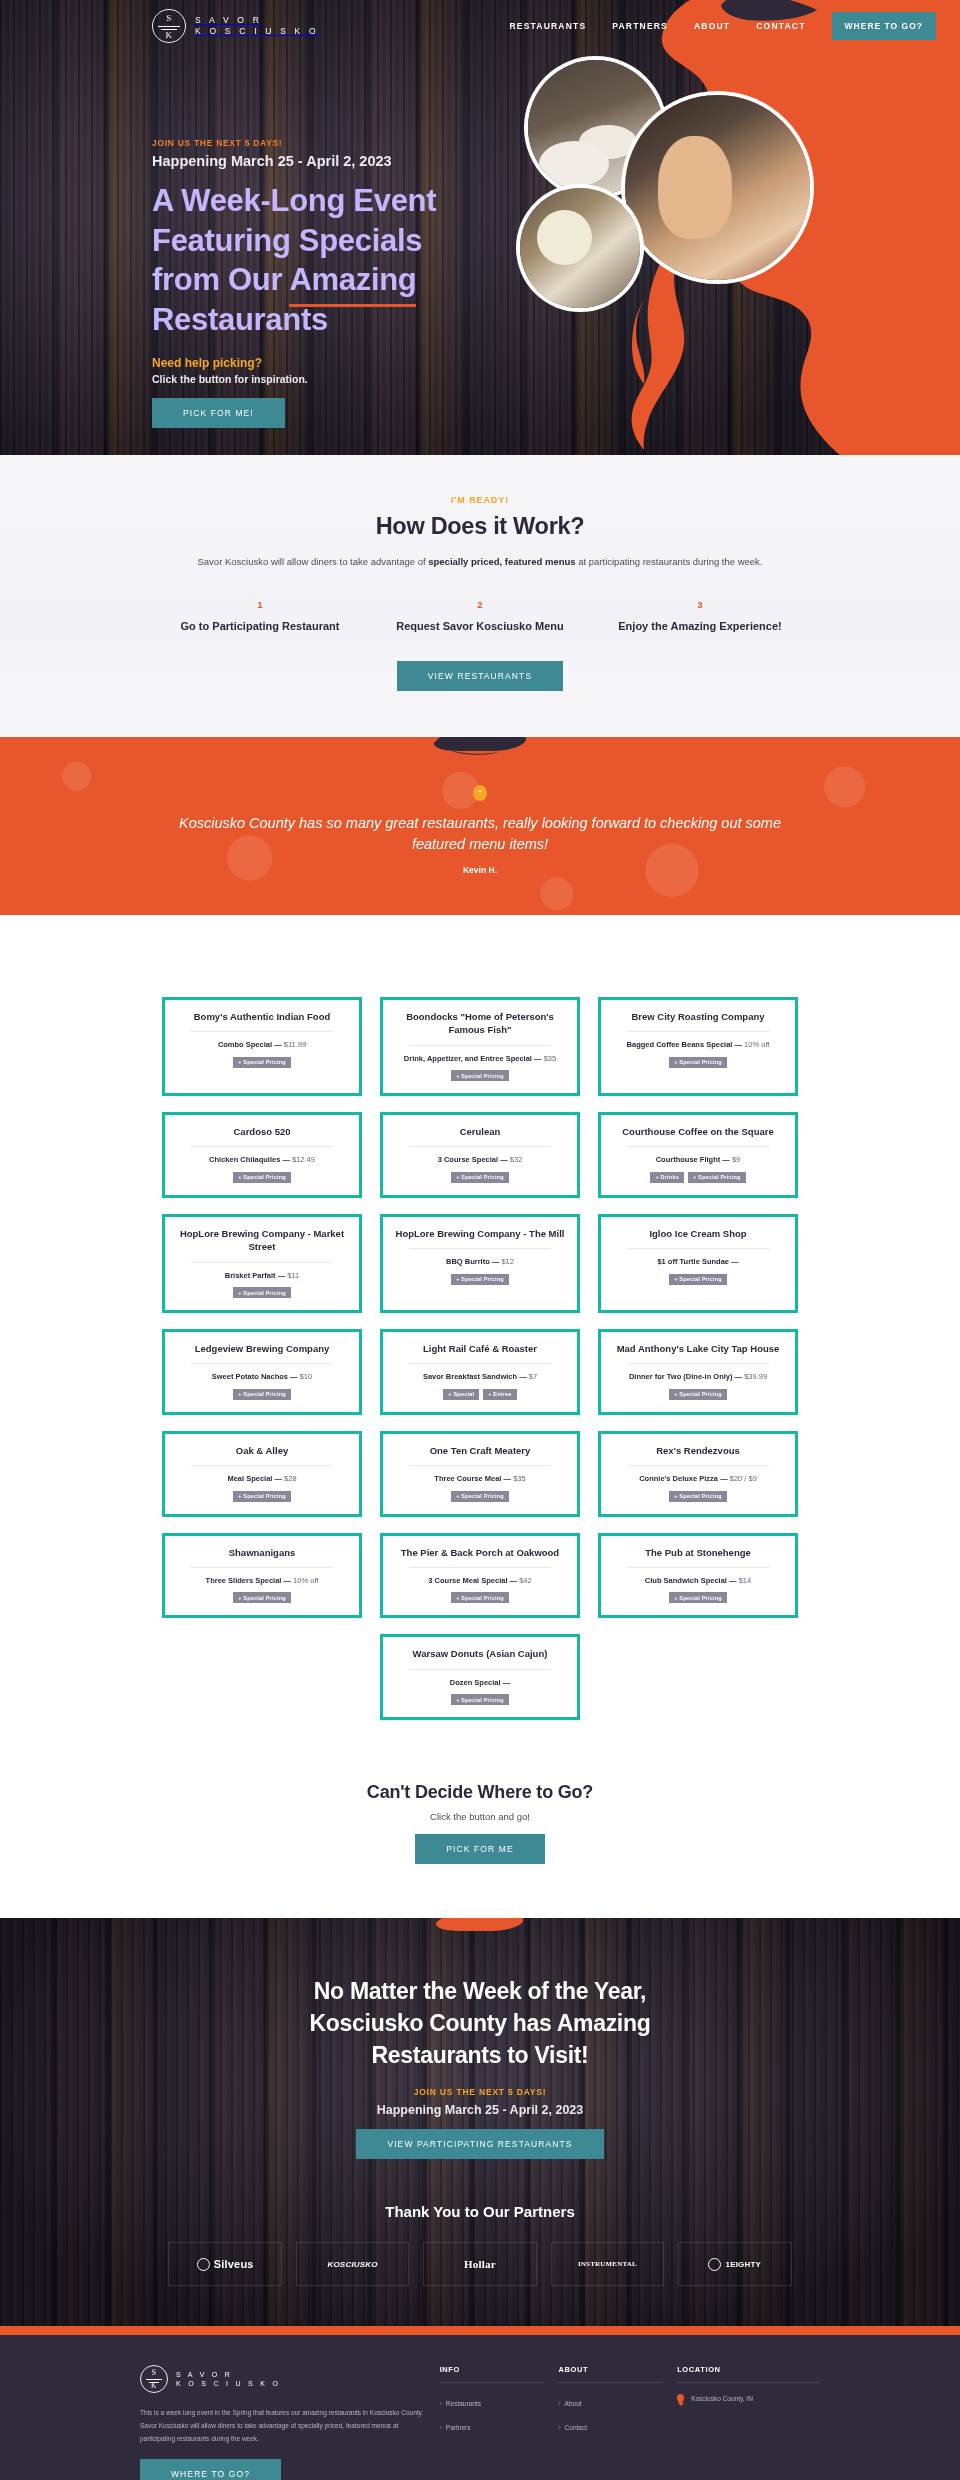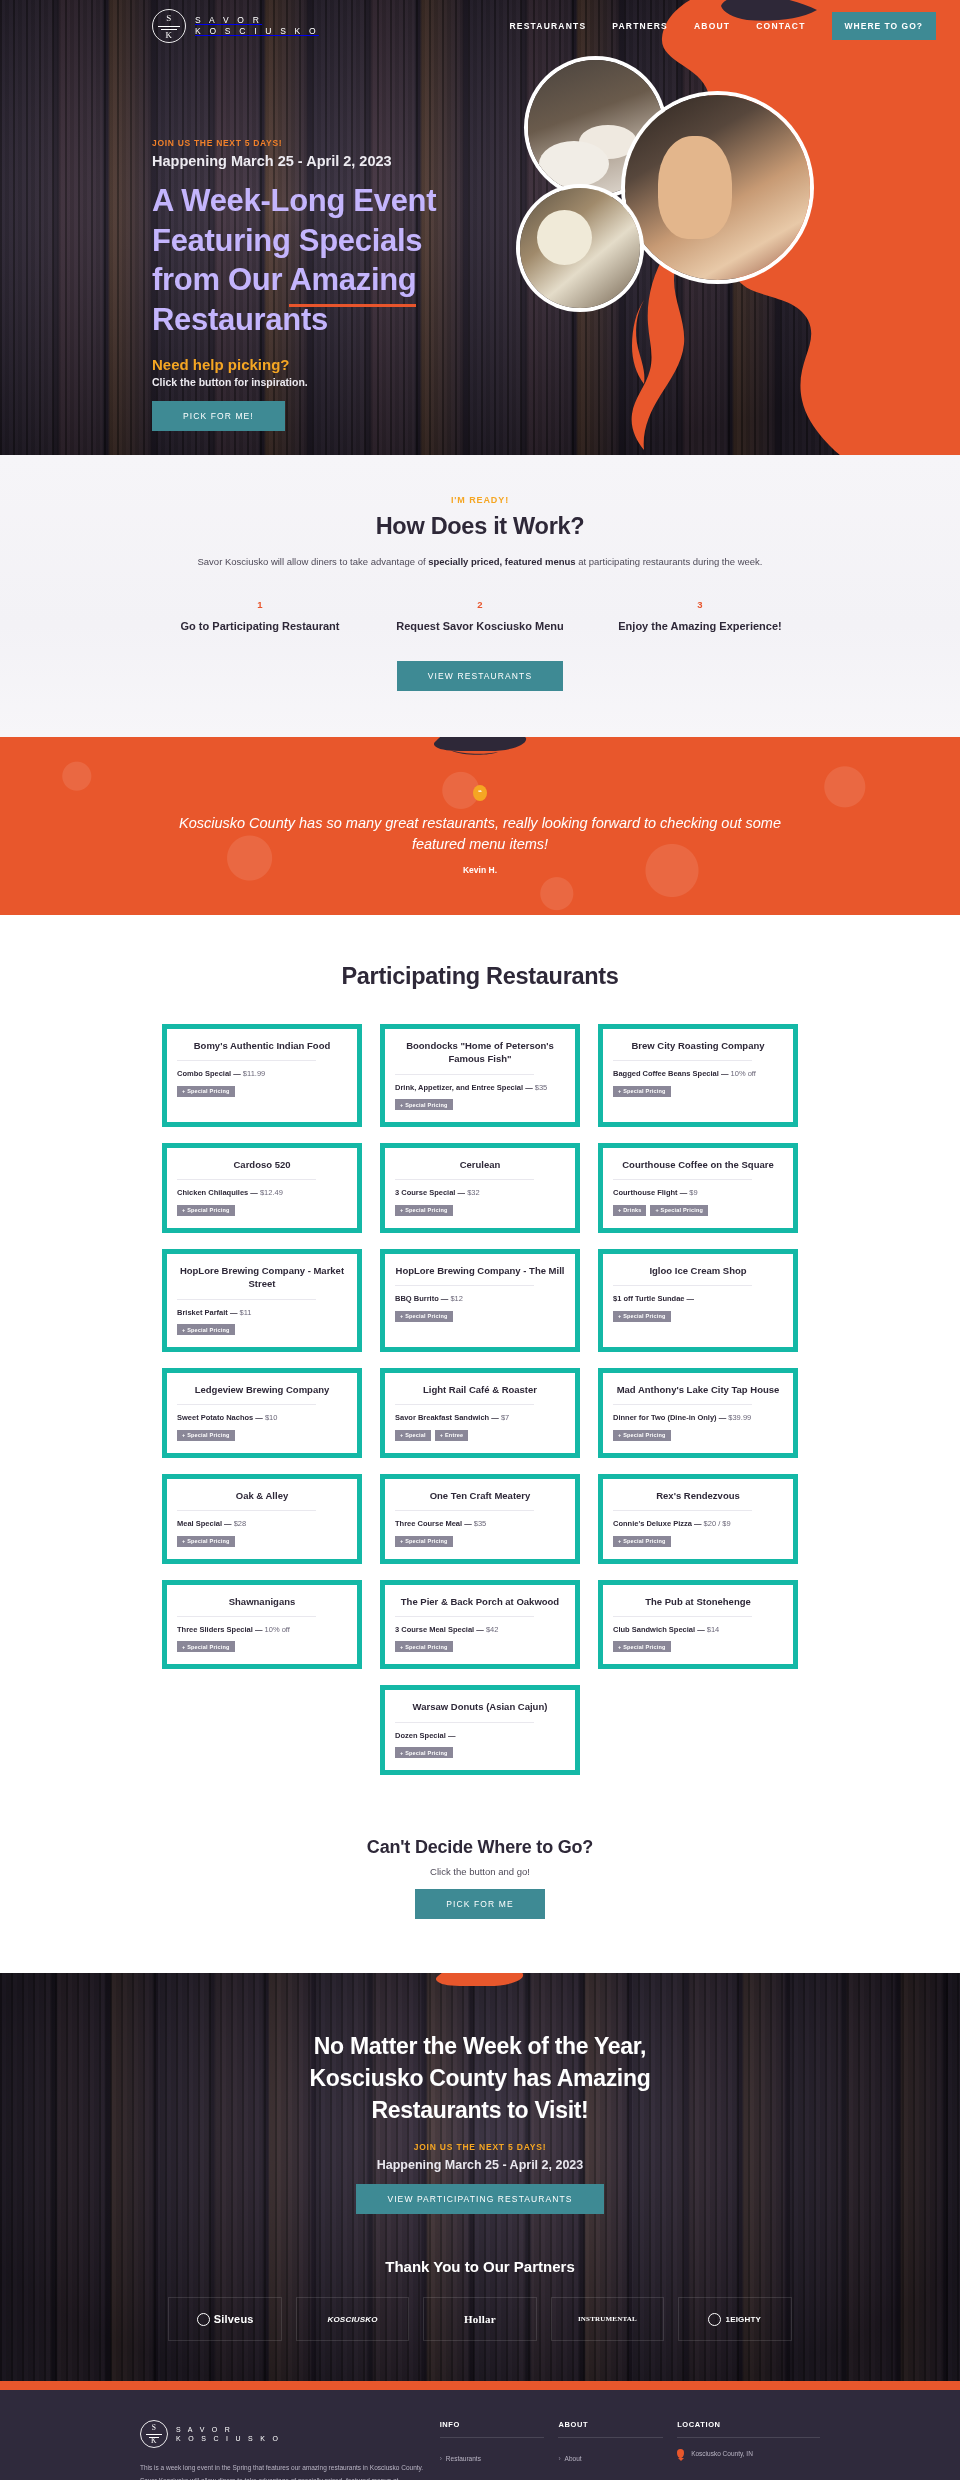--- a/index.html
+++ b/index.html
@@ -90,21 +90,21 @@
   .eyebrow {
     color:#f0802a; font-size:8.5px; font-weight:700; letter-spacing:.7px;
     text-transform:uppercase; margin-bottom:5px;
   }
   .hero-date { color:#eceaf0; font-size:14.5px; font-weight:700; margin-bottom:12px; }
   .hero-h1 {
     color:#c4b5fd; font-size:31px; line-height:1.28; font-weight:800;
     letter-spacing:-.3px; margin-bottom:16px;
   }
   .hero-h1 .u { border-bottom:3px solid #e8552c; padding-bottom:7px; }
-  .hero-sub-eyebrow{ color:#f5a623; font-size:15px; font-weight:700; margin-bottom:3px;}
+  .hero-sub-eyebrow{ color:#f5a623; font-size:12px; font-weight:700; margin-bottom:3px;}
   .hero-sub { color:#eceaf0; font-size:10.5px; font-weight:700; margin-bottom:13px;}
   .btn-teal {
     display:inline-block; background:#3e8a94; color:#fff;
     font-size:8.5px; font-weight:400; letter-spacing:1.1px;
     padding:10px 31px; border:0; cursor:pointer; text-decoration:none;
   }
 
   .circ { position:absolute; border-radius:50%; overflow:hidden;
           box-shadow:0 0 0 4px #fff; z-index:25; }
   .c1 { width:135px;height:135px; top:60px; left:528px; }
@@ -175,23 +175,23 @@
   .quote-by { position:relative; z-index:6; text-align:center; font-size:8.5px; font-weight:700; margin-top:9px;}
 
   
   .rest-sec { background:#fff; padding:48px 0 16px; }
   .rest-title { text-align:center; font-size:23.5px; font-weight:800; color:#2e2838; letter-spacing:-.3px;}
   .grid {
     width:636px; margin:34px auto 0;
     display:grid; grid-template-columns:repeat(3,1fr); gap:16px 18px;
   }
   .card {
-    border:5px solid #14b8a6; background:#fff;
+    border:3px solid #14b8a6; background:#fff;
     padding:10px 10px 12px; text-align:center;
-    display:flex; flex-direction:column; align-items:flex-start;
+    display:flex; flex-direction:column; align-items:center;
   }
   .card-name {
     font-size:9.5px; font-weight:700; color:#2e2838; line-height:1.4;
     padding-bottom:8px; width:100%;
   }
   .card-rule { width:82%; height:1px; background:#e9e8ee; margin-bottom:8px; }
   .card-special { font-size:7.5px; font-weight:700; color:#2e2838; margin-bottom:6px; line-height:1.4;}
   .card-special .price { font-weight:400; color:#6a6678; }
   .tags { display:flex; gap:4px; justify-content:center; flex-wrap:wrap;}
   .tag {
@@ -378,21 +378,20 @@
   <svg class="brush-dark" viewBox="0 0 96 30">
     <path fill="#2e2838" d="M4 16 C14 4 34 2 52 5 C70 8 88 6 94 13 C96 20 78 26 58 26 C38 26 14 27 6 23 C1 21 1 18 4 16z"></path>
     <path fill="#2e2838" d="M18 25 C30 29 52 30 66 27 C56 31 30 31 18 25z"></path>
   </svg>
   <div class="qmark">“</div>
   <div class="quote-txt">Kosciusko County has so many great restaurants, really looking forward to checking out some featured menu items!</div>
   <div class="quote-by">Kevin H.</div>
 </section>
 
 <section class="rest-sec">
-  <h2 class="rest-title">Participating Restaurants</h2>
   <div class="grid" id="rest-grid">
       <div class="card">
         <div class="card-name">Bomy's Authentic Indian Food</div>
         <div class="card-rule"></div>
         <div class="card-special"><span>Combo Special — </span><span class="price">$11.99</span></div>
         <div class="tags">
           <span class="tag">+ Special Pricing</span>
         </div>
       </div>
       <div class="card">

